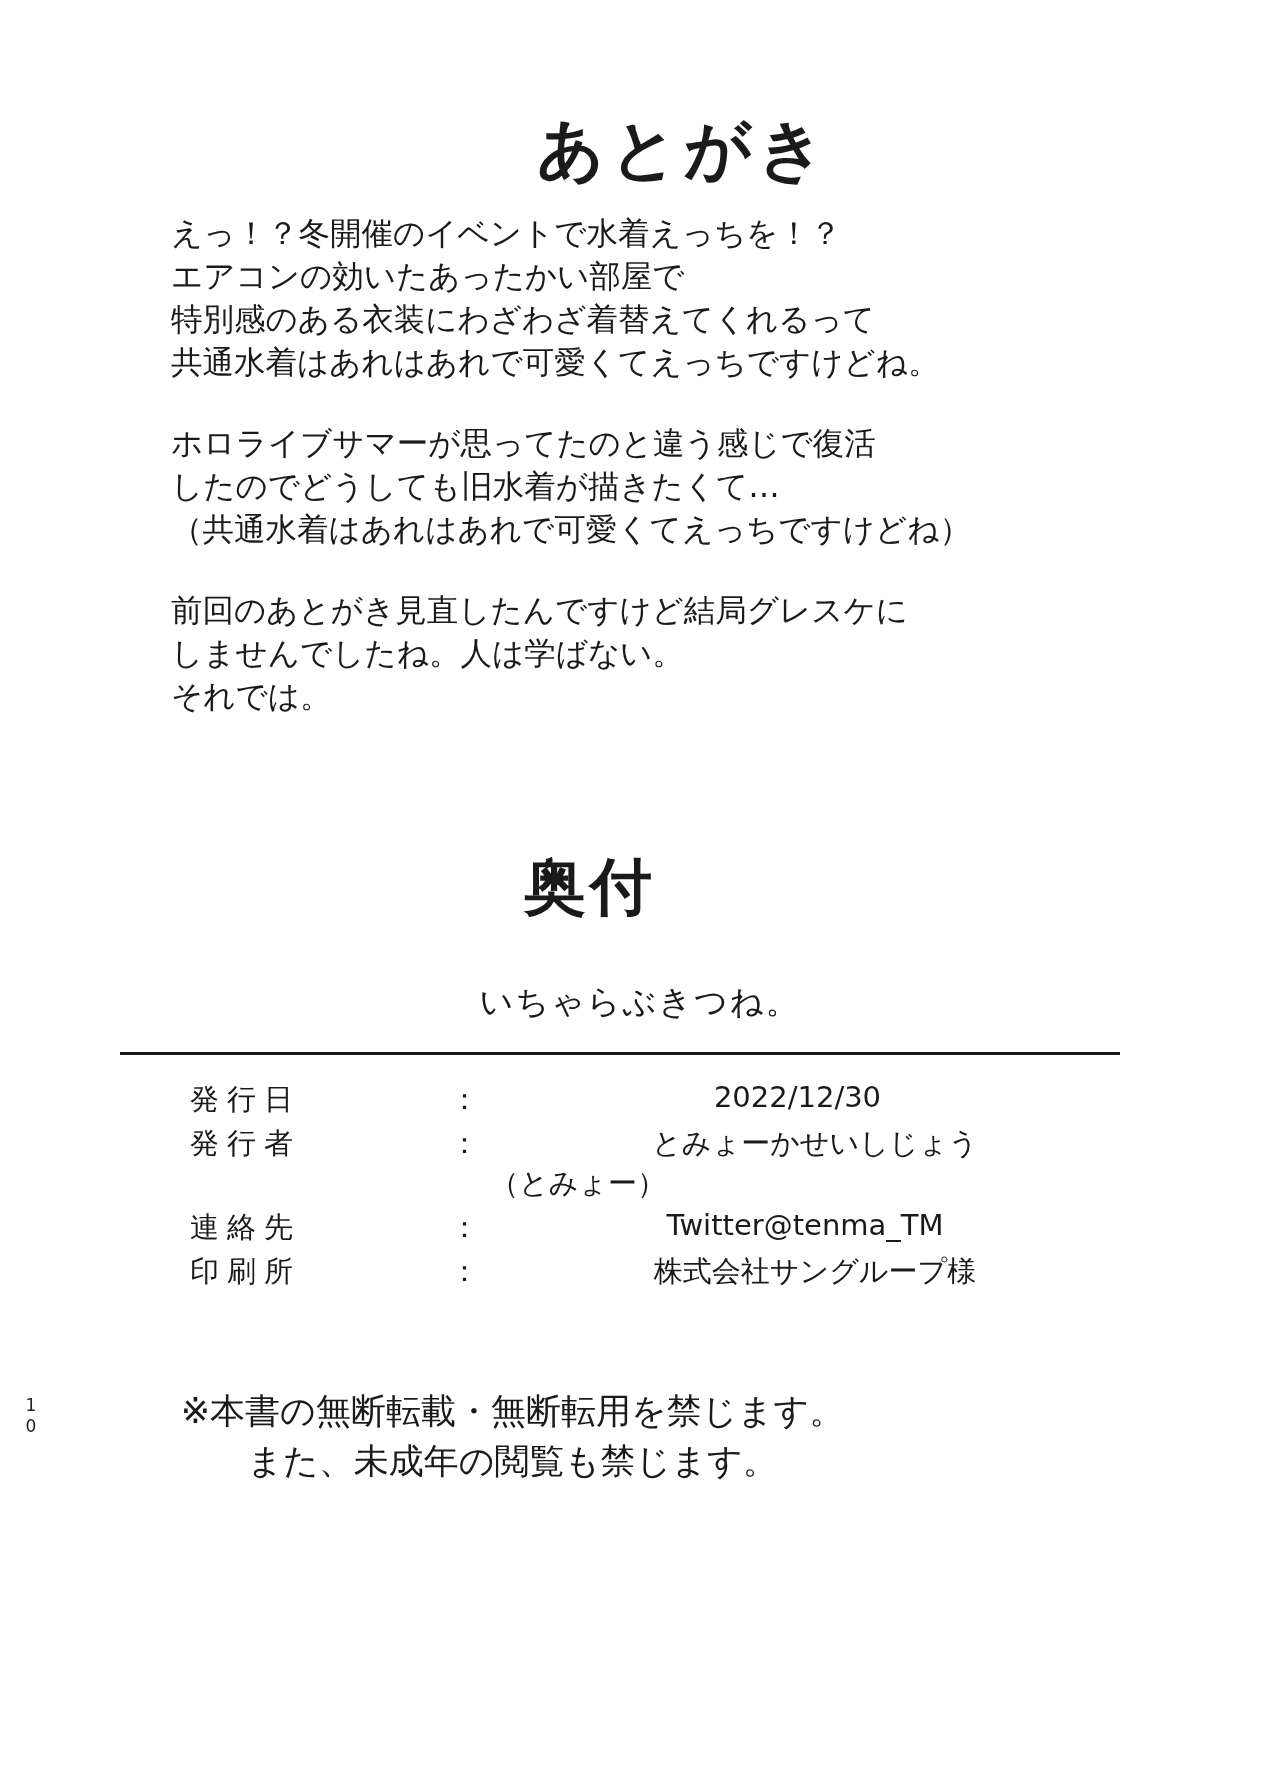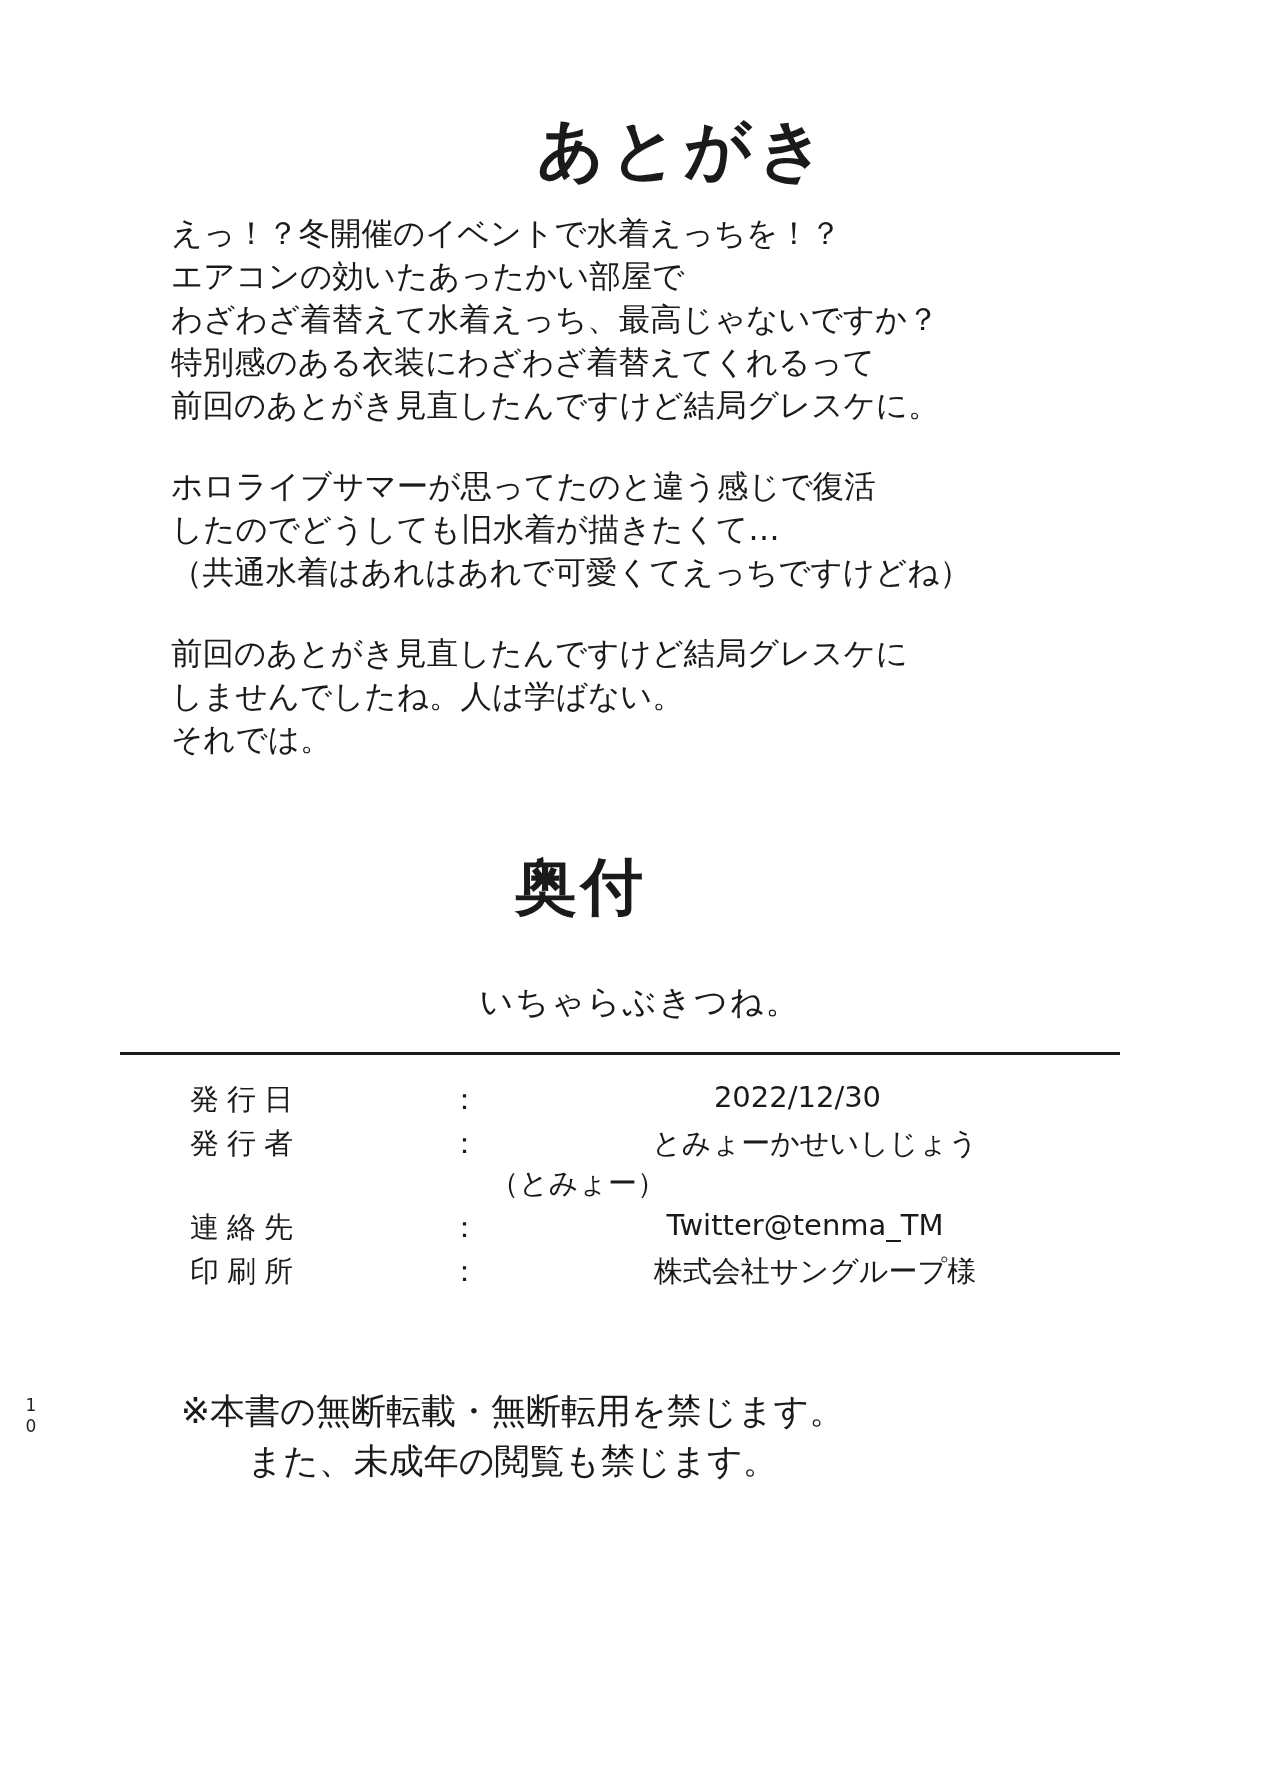--- a/index.html
+++ b/index.html
@@ -71,21 +71,21 @@
   .afterword-body .line {
     display: block;
     white-space: nowrap;
     margin-left: 21px;
   }
 
   
   .colophon-title {
     position: absolute;
     top: 845px;
-    left: 3px;
+    left: 12px;
     width: 1156px;
     text-align: center;
     font-size: 62px;
     font-weight: bold;
     letter-spacing: 4px;
     color: #1a1a1a;
   }
 
   .circle-name {
     position: absolute;
@@ -162,23 +162,22 @@
 <div class="page">
 
   <div class="page-number">10</div>
 
   <div class="afterword-title">あとがき</div>
 
   <div class="afterword-body">
     <p>
       <span class="line">えっ！？冬開催のイベントで水着えっちを！？</span>
       <span class="line">エアコンの効いたあったかい部屋で</span>
-      <span class="line">わざわざ着替えて水着えっち、最高じゃないですか？</span>
       <span class="line">特別感のある衣装にわざわざ着替えてくれるって</span>
-      <span class="line">前回のあとがき見直したんですけど結局グレスケに。</span>
+      <span class="line">共通水着はあれはあれで可愛くてえっちですけどね。</span>
     </p>
     <p>
       <span class="line">ホロライブサマーが思ってたのと違う感じで復活</span>
       <span class="line">したのでどうしても旧水着が描きたくて…</span>
       <span class="line">（共通水着はあれはあれで可愛くてえっちですけどね）</span>
     </p>
     <p>
       <span class="line">前回のあとがき見直したんですけど結局グレスケに</span>
       <span class="line">しませんでしたね。人は学ばない。</span>
       <span class="line">それでは。</span>

